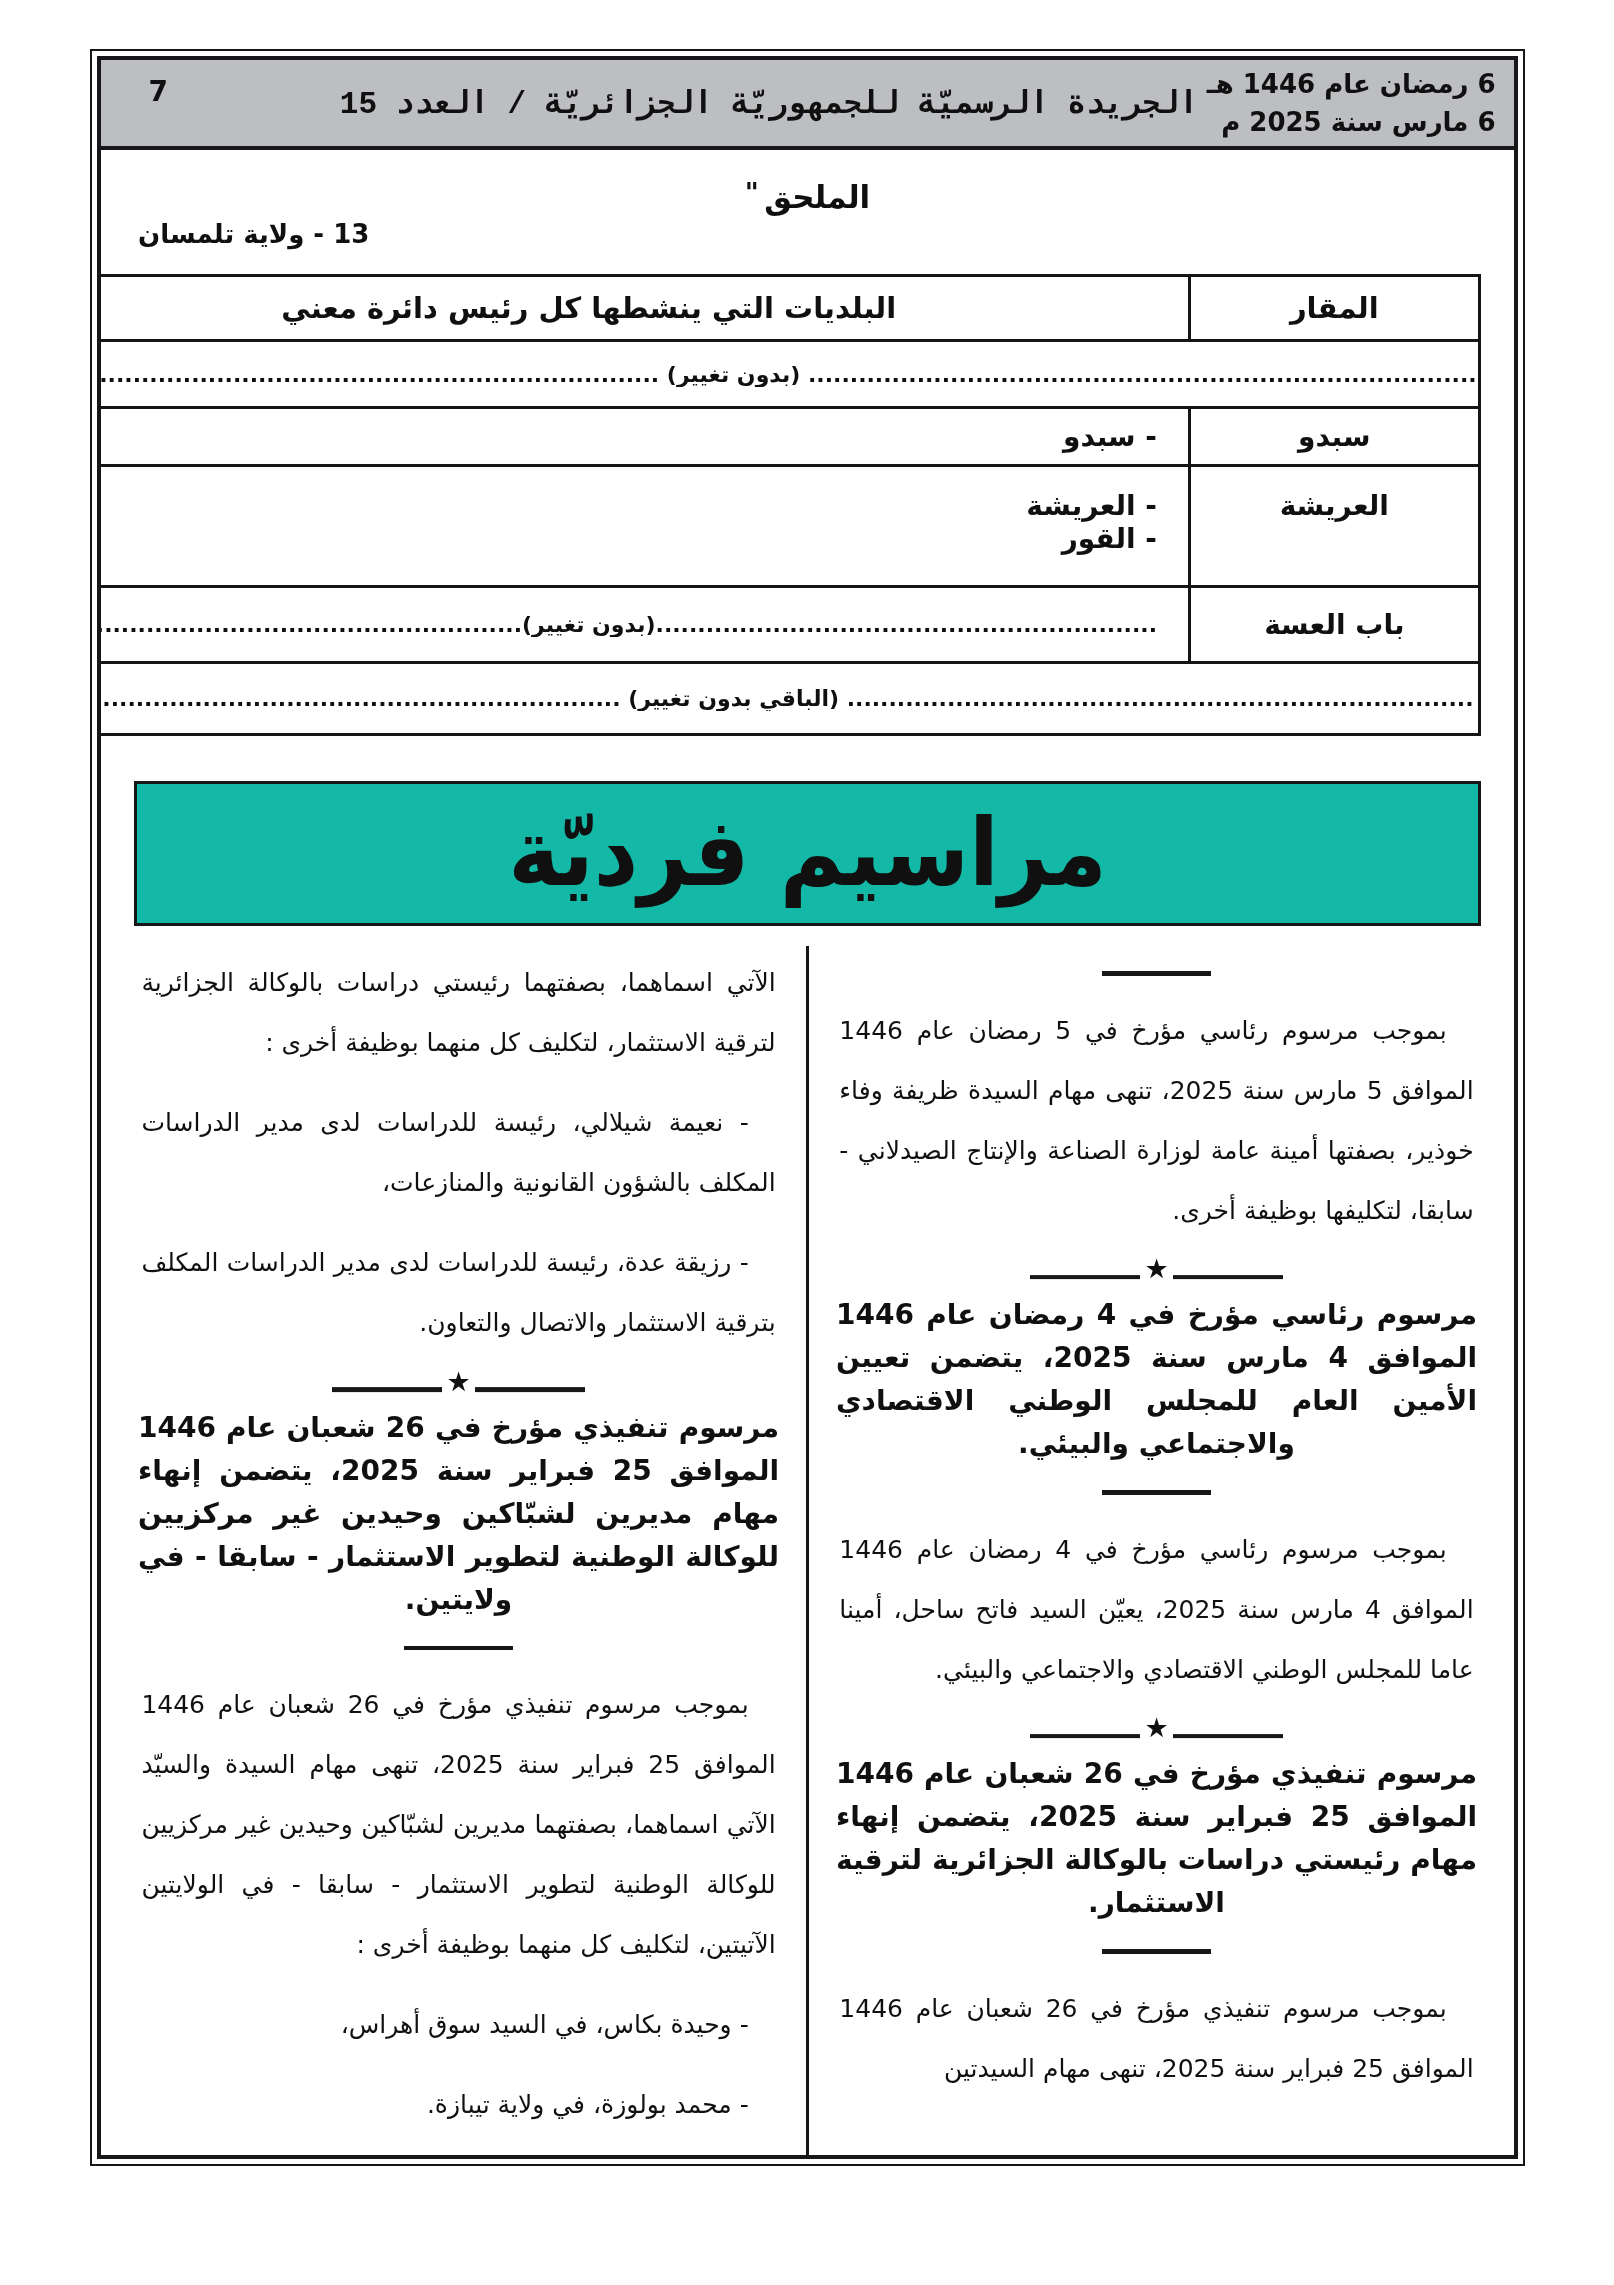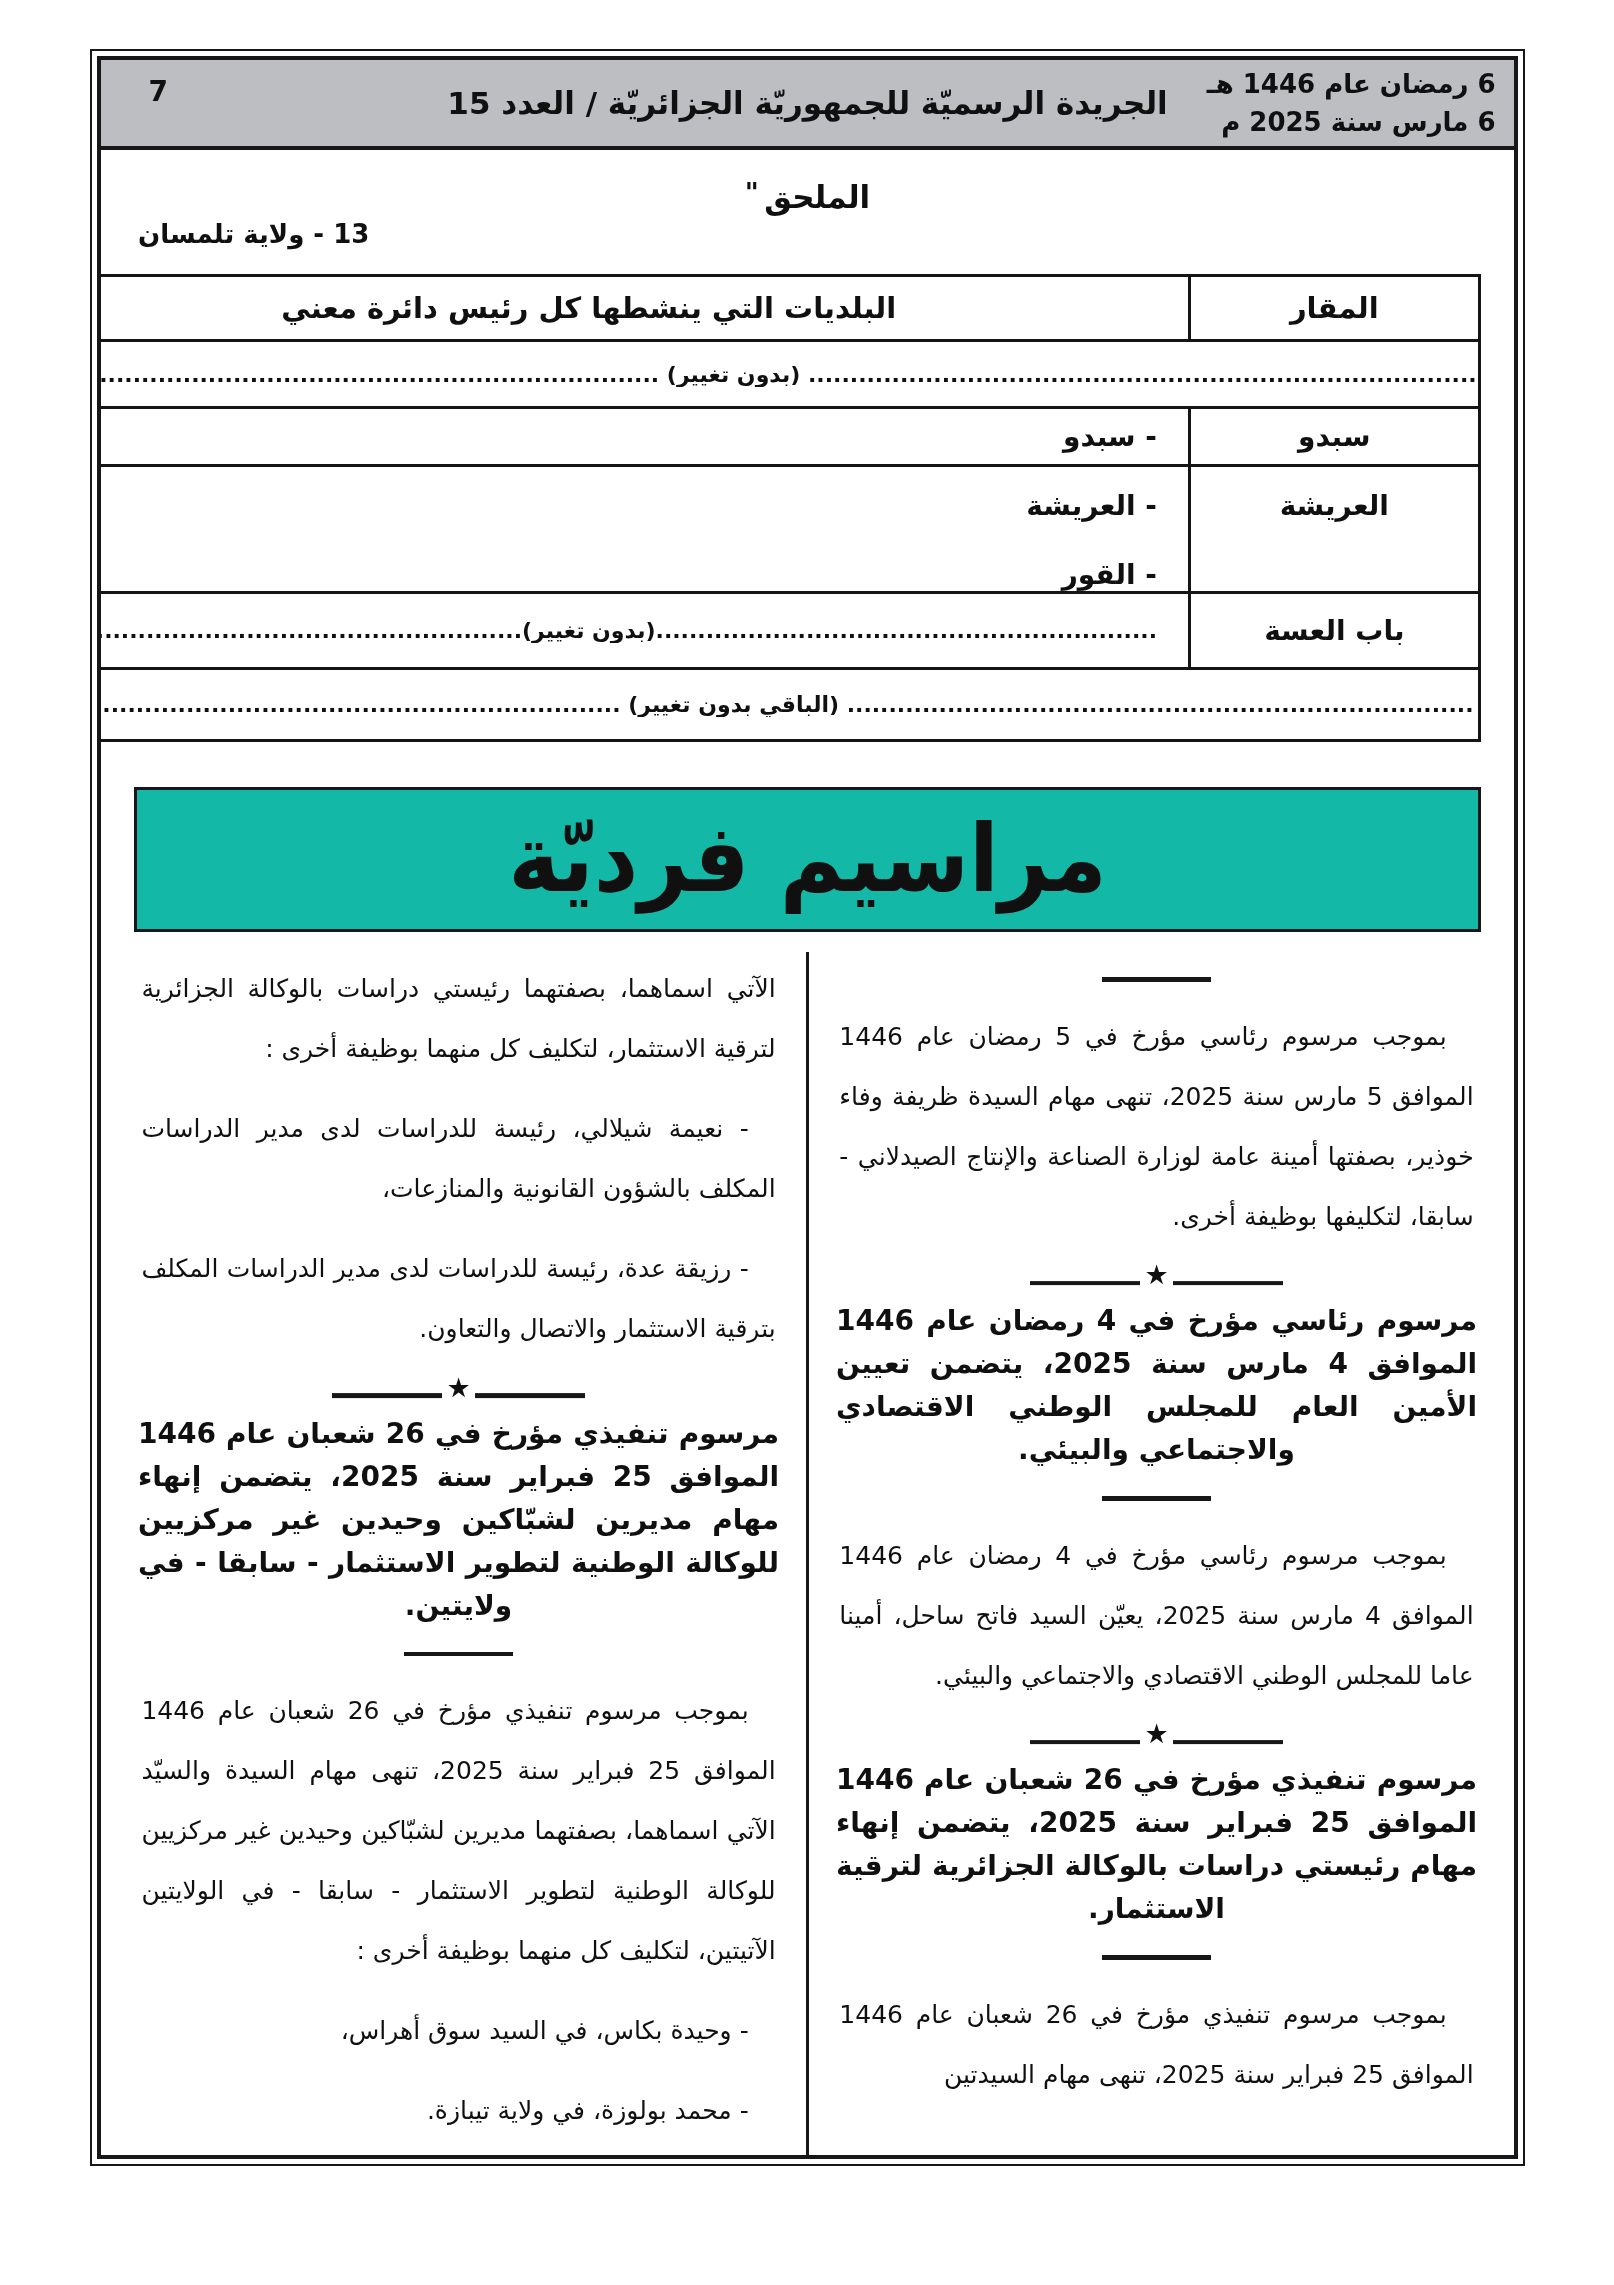--- a/index.html
+++ b/index.html
@@ -20,21 +20,21 @@
 
   
   .masthead{
     flex:0 0 90px;background:#bdbec2;border-bottom:4.5px solid #17171a;
     display:grid;grid-template-columns:1fr auto 1fr;align-items:center;direction:rtl;
   }
   .masthead .dates{
     text-align:right;padding-right:18px;font-weight:bold;font-size:26px;line-height:38px;white-space:nowrap;
   }
   .masthead .journal-title{
-    text-align:center;font-weight:bold;font-size:31px;white-space:nowrap;padding:0 9px;
+    text-align:center;font-weight:bold;font-size:31px;white-space:nowrap;padding:0 9px;font-family:Liberation Mono, monospace;
   }
   .masthead .pageno{
     text-align:left;padding-left:47px;font-size:28px;font-weight:600;align-self:start;padding-top:14.5px;
   }
 
   
   .content{
     flex:1;display:flex;flex-direction:column;direction:rtl;padding:0 33px;min-height:0;
   }
 
@@ -55,21 +55,21 @@
   table.annex td{
     border:3.6px solid #151515;vertical-align:middle;font-weight:bold;color:#101010;
   }
   td.seat-col{width:26.5%;text-align:center;font-size:28px;}
   td.muni-col{text-align:right;padding:0 31px;font-size:28px;}
   tr.hdr td{height:65px;text-align:center;font-size:29px;padding:5.4px 9px;}
   tr.r-span td{height:67px;text-align:center;}
   tr.r1 td{height:58px;}
   tr.r2 td{height:121px;}
   tr.r2 td.seat-col,tr.r2 td.muni-col{vertical-align:top;padding-top:22px;}
-  tr.r2 .muni-item + .muni-item{margin-top:36px;text-align:right;}
+  tr.r2 .muni-item + .muni-item{text-align:right;}
   tr.r3 td{height:76px;}
   tr.r4 td{height:72px;position:relative;text-align:center;}
   .dots{
     white-space:nowrap;overflow:hidden;font-weight:bold;font-size:22px;letter-spacing:0.9px;display:block;
   }
   tr.r3 .dots{text-align:center;}
 
   
   .banner{
     margin-top:45px;flex:0 0 145px;background:#14b8a6;border:3.6px solid #17171a;

